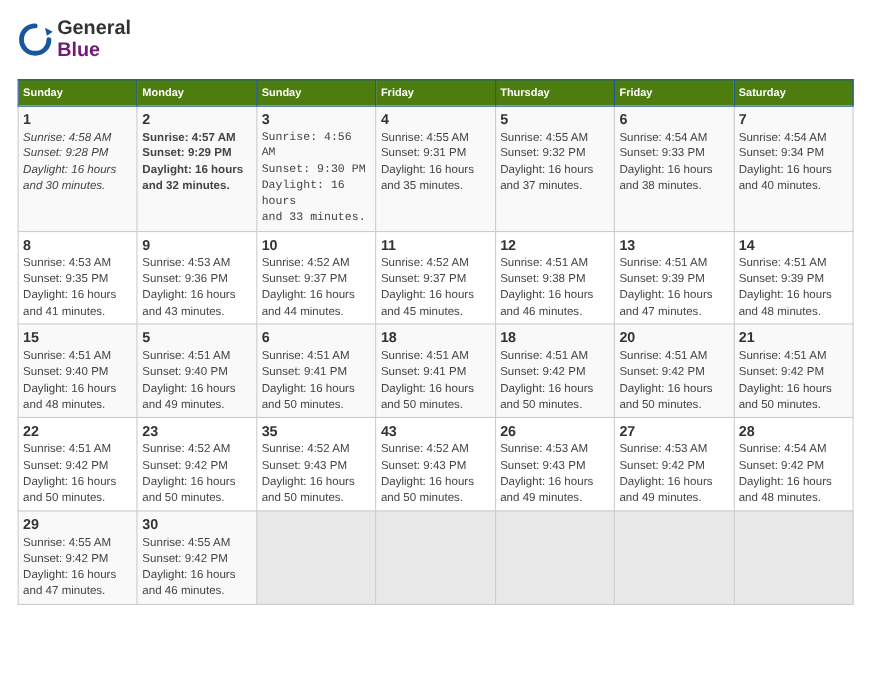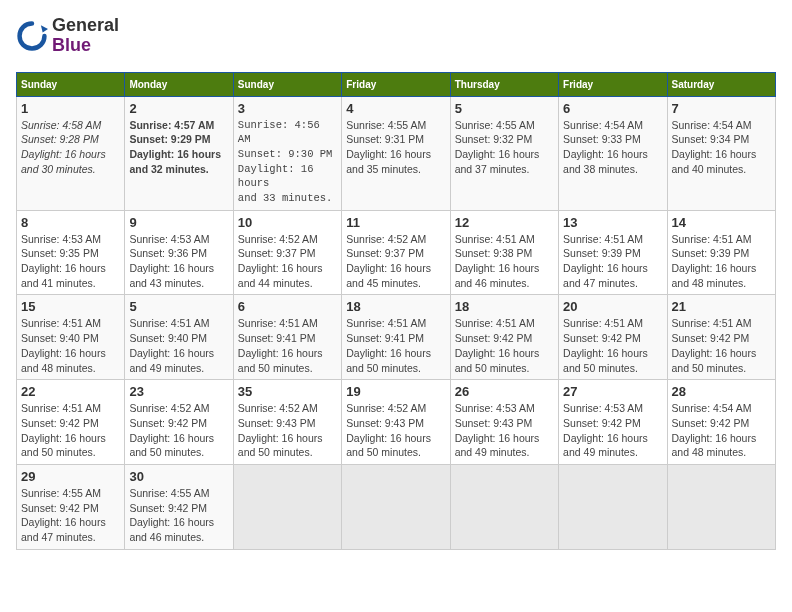--- a/index.html
+++ b/index.html
@@ -285,21 +285,21 @@
 and 50 minutes.</div>
         </td>
         <td>
           <span class="day-num">35</span>
           <div class="day-info" style="white-space: pre-line;">Sunrise: 4:52 AM
 Sunset: 9:43 PM
 Daylight: 16 hours
 and 50 minutes.</div>
         </td>
         <td>
-          <span class="day-num">19</span>
+          <span class="day-num">43</span>
           <div class="day-info" style="white-space: pre-line;">Sunrise: 4:52 AM
 Sunset: 9:43 PM
 Daylight: 16 hours
 and 50 minutes.</div>
         </td>
         <td>
           <span class="day-num">26</span>
           <div class="day-info" style="white-space: pre-line;">Sunrise: 4:53 AM
 Sunset: 9:43 PM
 Daylight: 16 hours

